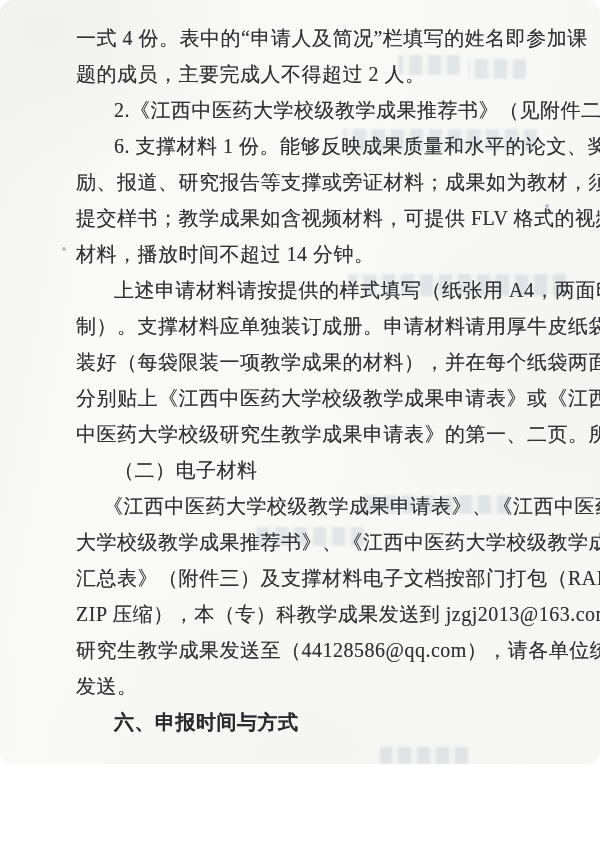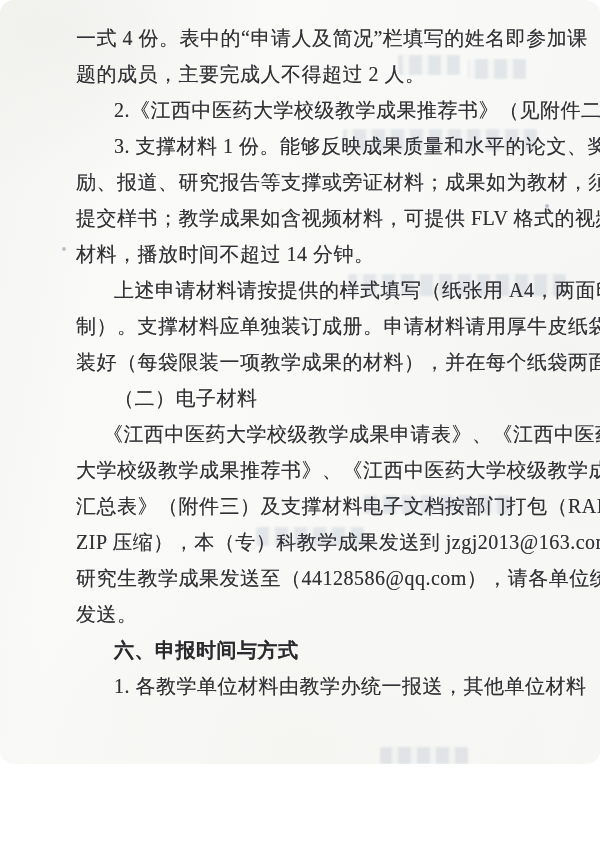--- a/index.html
+++ b/index.html
@@ -71,31 +71,32 @@
 
   <div class="speck" style="left:62px;top:247px;width:4px;height:4px;"></div>
   <div class="speck" style="left:545px;top:204px;width:4px;height:4px;"></div>
   <div class="speck" style="left:556px;top:788px;width:4px;height:4px;"></div>
   <div class="speck" style="left:566px;top:838px;width:3px;height:3px;"></div>
 
   <div class="text-block">
     <div class="line">一式 4 份。表中的“申请人及简况”栏填写的姓名即参加课</div>
     <div class="line">题的成员，主要完成人不得超过 2 人。</div>
     <div class="line ind">2.《江西中医药大学校级教学成果推荐书》（见附件二）</div>
-    <div class="line ind">3. 支撑材料 1 份。能够反映成果质量和水平的论文、奖</div>
+    <div class="line ind">6. 支撑材料 1 份。能够反映成果质量和水平的论文、奖</div>
     <div class="line">励、报道、研究报告等支撑或旁证材料；成果如为教材，须</div>
     <div class="line">提交样书；教学成果如含视频材料，可提供 FLV 格式的视频</div>
     <div class="line">材料，播放时间不超过 14 分钟。</div>
     <div class="line ind">上述申请材料请按提供的样式填写（纸张用 A4，两面印</div>
     <div class="line">制）。支撑材料应单独装订成册。申请材料请用厚牛皮纸袋</div>
     <div class="line">装好（每袋限装一项教学成果的材料），并在每个纸袋两面</div>
+    <div class="line">分别贴上《江西中医药大学校级教学成果申请表》或《江西</div>
+    <div class="line">中医药大学校级研究生教学成果申请表》的第一、二页。所</div>
     <div class="line ind">（二）电子材料</div>
     <div class="line ind-half">《江西中医药大学校级教学成果申请表》、《江西中医药</div>
     <div class="line">大学校级教学成果推荐书》、《江西中医药大学校级教学成果</div>
     <div class="line">汇总表》（附件三）及支撑材料电子文档按部门打包（RAR 或</div>
     <div class="line">ZIP 压缩），本（专）科教学成果发送到 jzgj2013@163.com，</div>
     <div class="line">研究生教学成果发送至（44128586@qq.com），请各单位统一</div>
     <div class="line">发送。</div>
     <div class="line ind heading">六、申报时间与方式</div>
-    <div class="line ind">1. 各教学单位材料由教学办统一报送，其他单位材料</div>
   </div>
 
 </div>
 
 </body></html>

